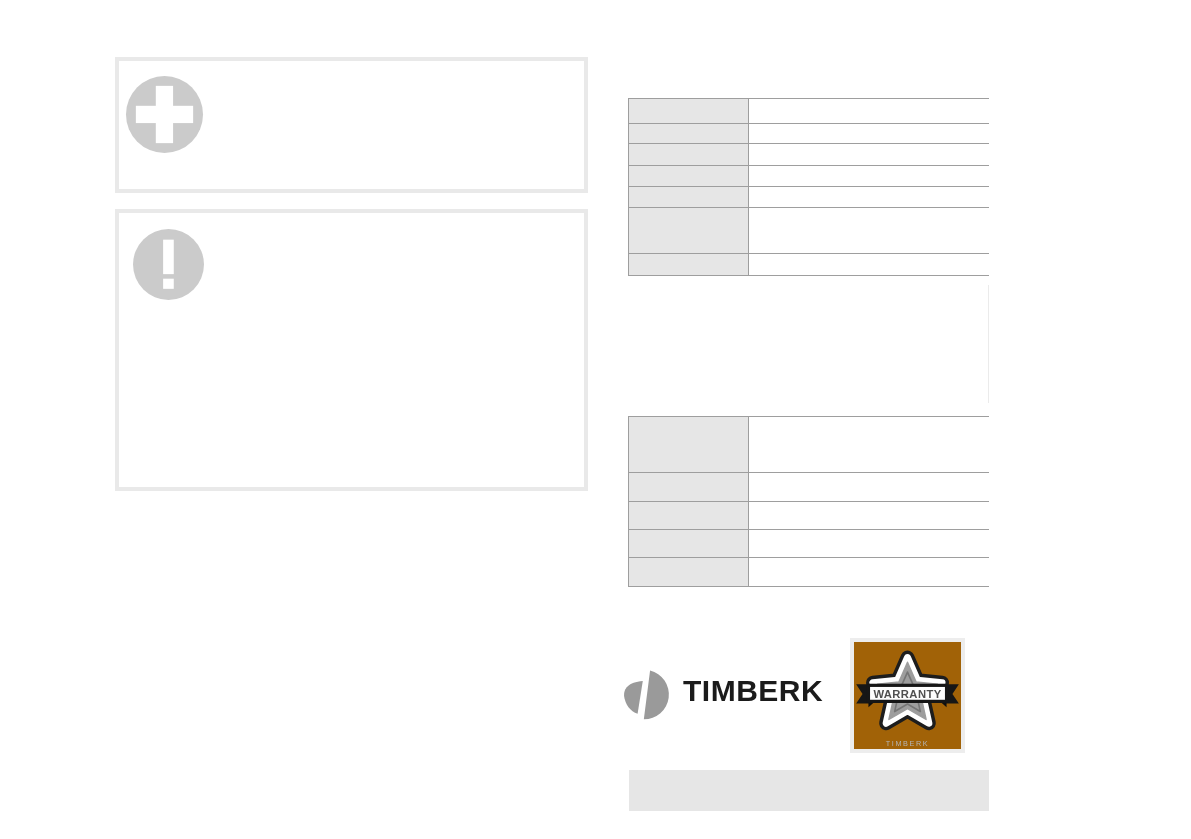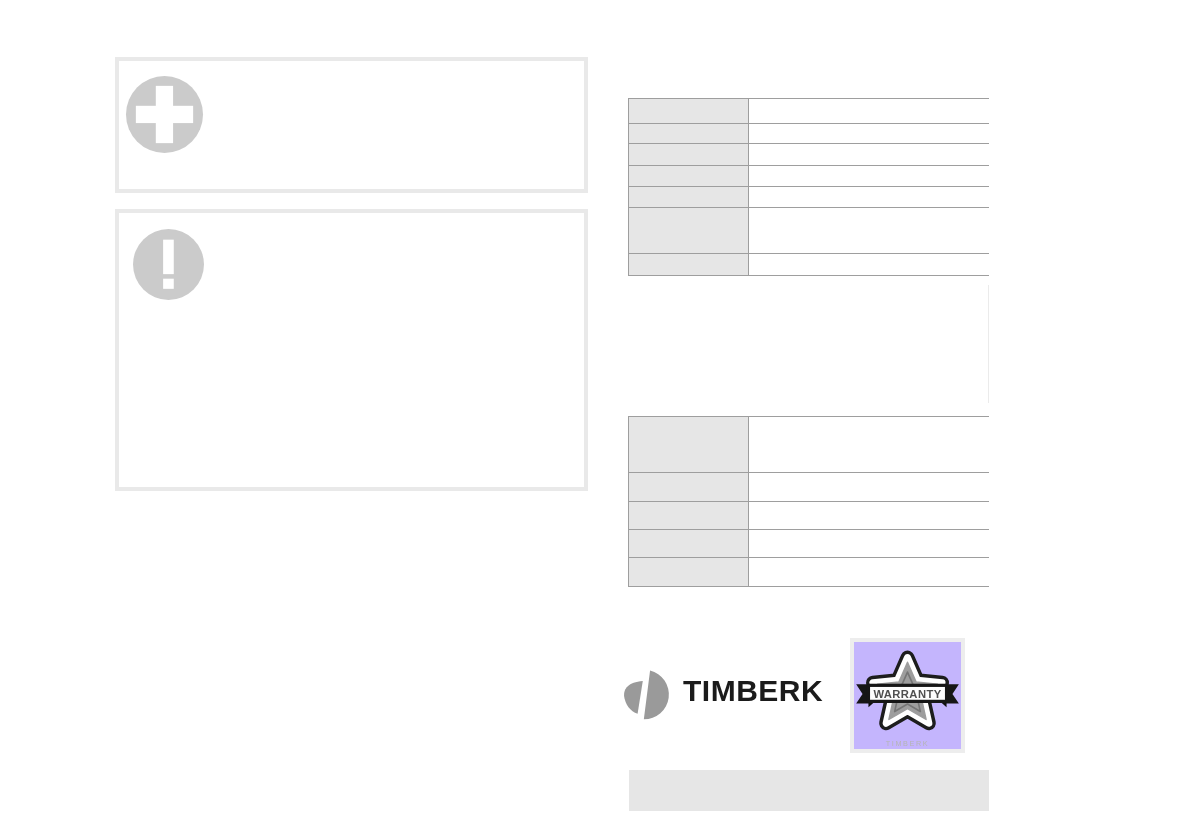--- a/index.html
+++ b/index.html
@@ -58,21 +58,21 @@
   #logo-icon { position:absolute; left:622px; top:669px; width:52px; height:52px; }
   #logo-wordmark {
     position:absolute; left:683px; top:676px; line-height:30px;
     font-size:30px; font-weight:bold; letter-spacing:0.5px; color:#1b1b1b;
     white-space:nowrap;
   }
 
   
   #warranty-box {
     position:absolute; left:850px; top:638px; width:115px; height:115px;
-    box-sizing:border-box; background:#c4b5fd; border:4px solid #ededed;
+    box-sizing:border-box; background:#a16207; border:4px solid #ededed;
   }
   #warranty-badge-svg { width:107px; height:107px; display:block; }
 
   
   #footer-bar {
     position:absolute; left:629px; top:770px; width:478px; height:41px;
     background:#e6e6e6;
   }
 </style>
 </head>

